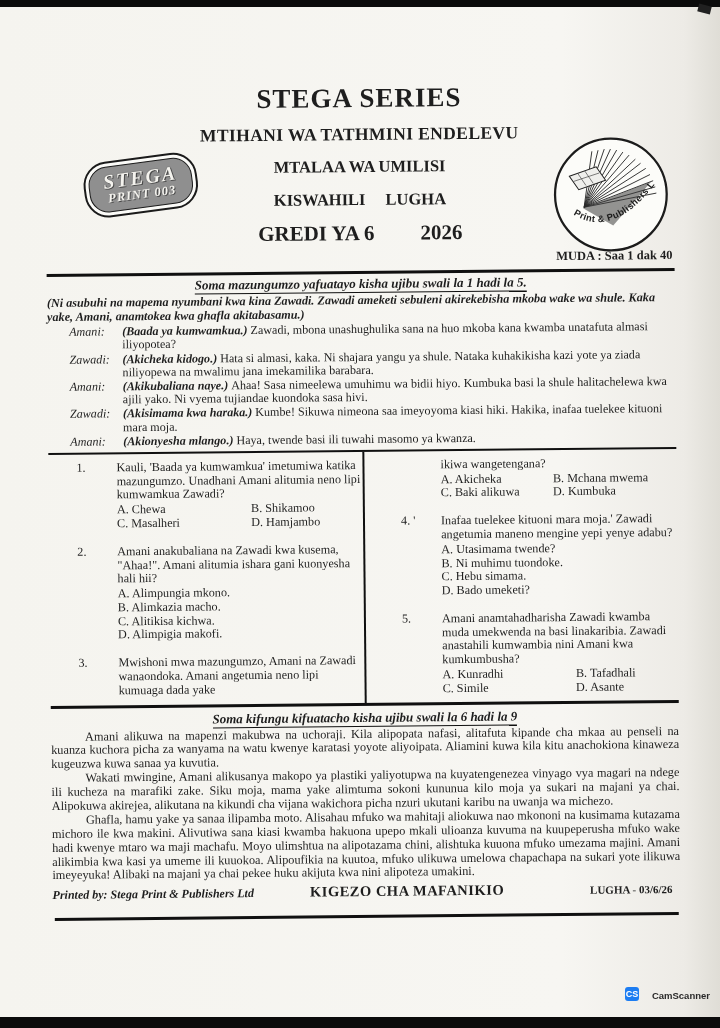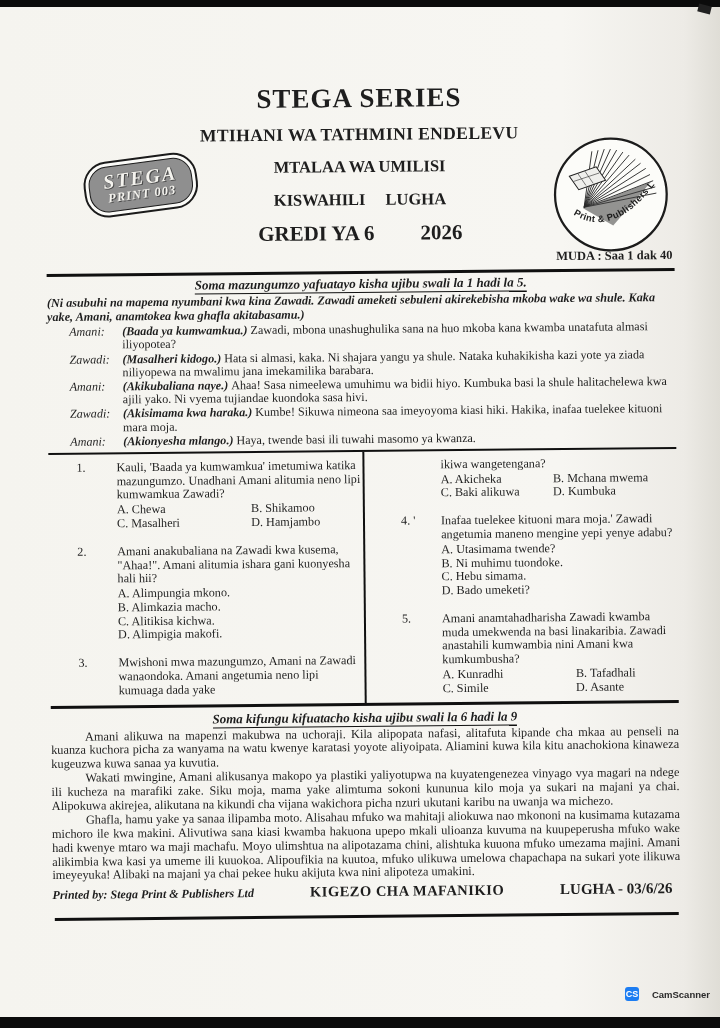--- a/index.html
+++ b/index.html
@@ -61,25 +61,25 @@
   .opts.cols-c{grid-template-columns:57% 43%;}
   .opts.stack{grid-template-columns:1fr;}
 
   
   .para{font-size:12.3px;line-height:1.13;text-align:justify;text-indent:34px;margin:0;}
 
   
   .footer{display:flex;align-items:baseline;margin-top:3px;}
   .f-printed{font-size:12px;font-weight:bold;font-style:italic;}
   .f-center{font-size:14.5px;font-weight:bold;letter-spacing:.5px;margin-left:56px;}
-  .f-ref{font-size:15px;font-weight:bold;margin-left:auto;padding-right:8px;text-align:center;}
+  .f-ref{font-size:11px;font-weight:bold;margin-left:auto;padding-right:8px;text-align:center;}
   .end-rule{border-top:3px solid #101010;margin:15px 2px 0 2px;}
 
   
-  .camscanner{position:absolute;right:10px;bottom:16px;display:flex;align-items:center;gap:4px;z-index:7;}
+  .camscanner{position:absolute;right:10px;bottom:16px;display:flex;align-items:flex-end;gap:4px;z-index:7;}
   .cs-badge{width:14px;height:14px;border-radius:3px;background:#1d7df2;color:#fff;
             font:bold 9px "Liberation Sans",sans-serif;display:flex;align-items:center;justify-content:center;}
   .cs-label{font:600 9.5px "Liberation Sans",sans-serif;color:#2a2a2a;margin-left:9px;}
 </style>
 </head>
 <body>
 
 <div class="frame">
   <div class="edge-bar top"></div>
   <div class="corner-speck"></div>
@@ -142,21 +142,21 @@
       </div>
       <p class="setting">(Ni asubuhi na mapema nyumbani kwa kina Zawadi. Zawadi ameketi sebuleni akirekebisha mkoba wake wa shule. Kaka yake, Amani, anamtokea kwa ghafla akitabasamu.)</p>
 
       <div class="dialogue">
         <div class="dline">
           <span class="spk">Amani:</span>
           <span><span class="dir">(Baada ya kumwamkua.)</span><span>Zawadi, mbona unashughulika sana na huo mkoba kana kwamba unatafuta almasi iliyopotea?</span></span>
         </div>
         <div class="dline">
           <span class="spk">Zawadi:</span>
-          <span><span class="dir">(Masalheri kidogo.)</span><span>Hata si almasi, kaka. Ni shajara yangu ya shule. Nataka kuhakikisha kazi yote ya ziada niliyopewa na mwalimu jana imekamilika barabara.</span></span>
+          <span><span class="dir">(Akicheka kidogo.)</span><span>Hata si almasi, kaka. Ni shajara yangu ya shule. Nataka kuhakikisha kazi yote ya ziada niliyopewa na mwalimu jana imekamilika barabara.</span></span>
         </div>
         <div class="dline">
           <span class="spk">Amani:</span>
           <span><span class="dir">(Akikubaliana naye.)</span><span>Ahaa! Sasa nimeelewa umuhimu wa bidii hiyo. Kumbuka basi la shule halitachelewa kwa ajili yako. Ni vyema tujiandae kuondoka sasa hivi.</span></span>
         </div>
         <div class="dline">
           <span class="spk">Zawadi:</span>
           <span><span class="dir">(Akisimama kwa haraka.)</span><span>Kumbe! Sikuwa nimeona saa imeyoyoma kiasi hiki. Hakika, inafaa tuelekee kituoni mara moja.</span></span>
         </div>
         <div class="dline">

